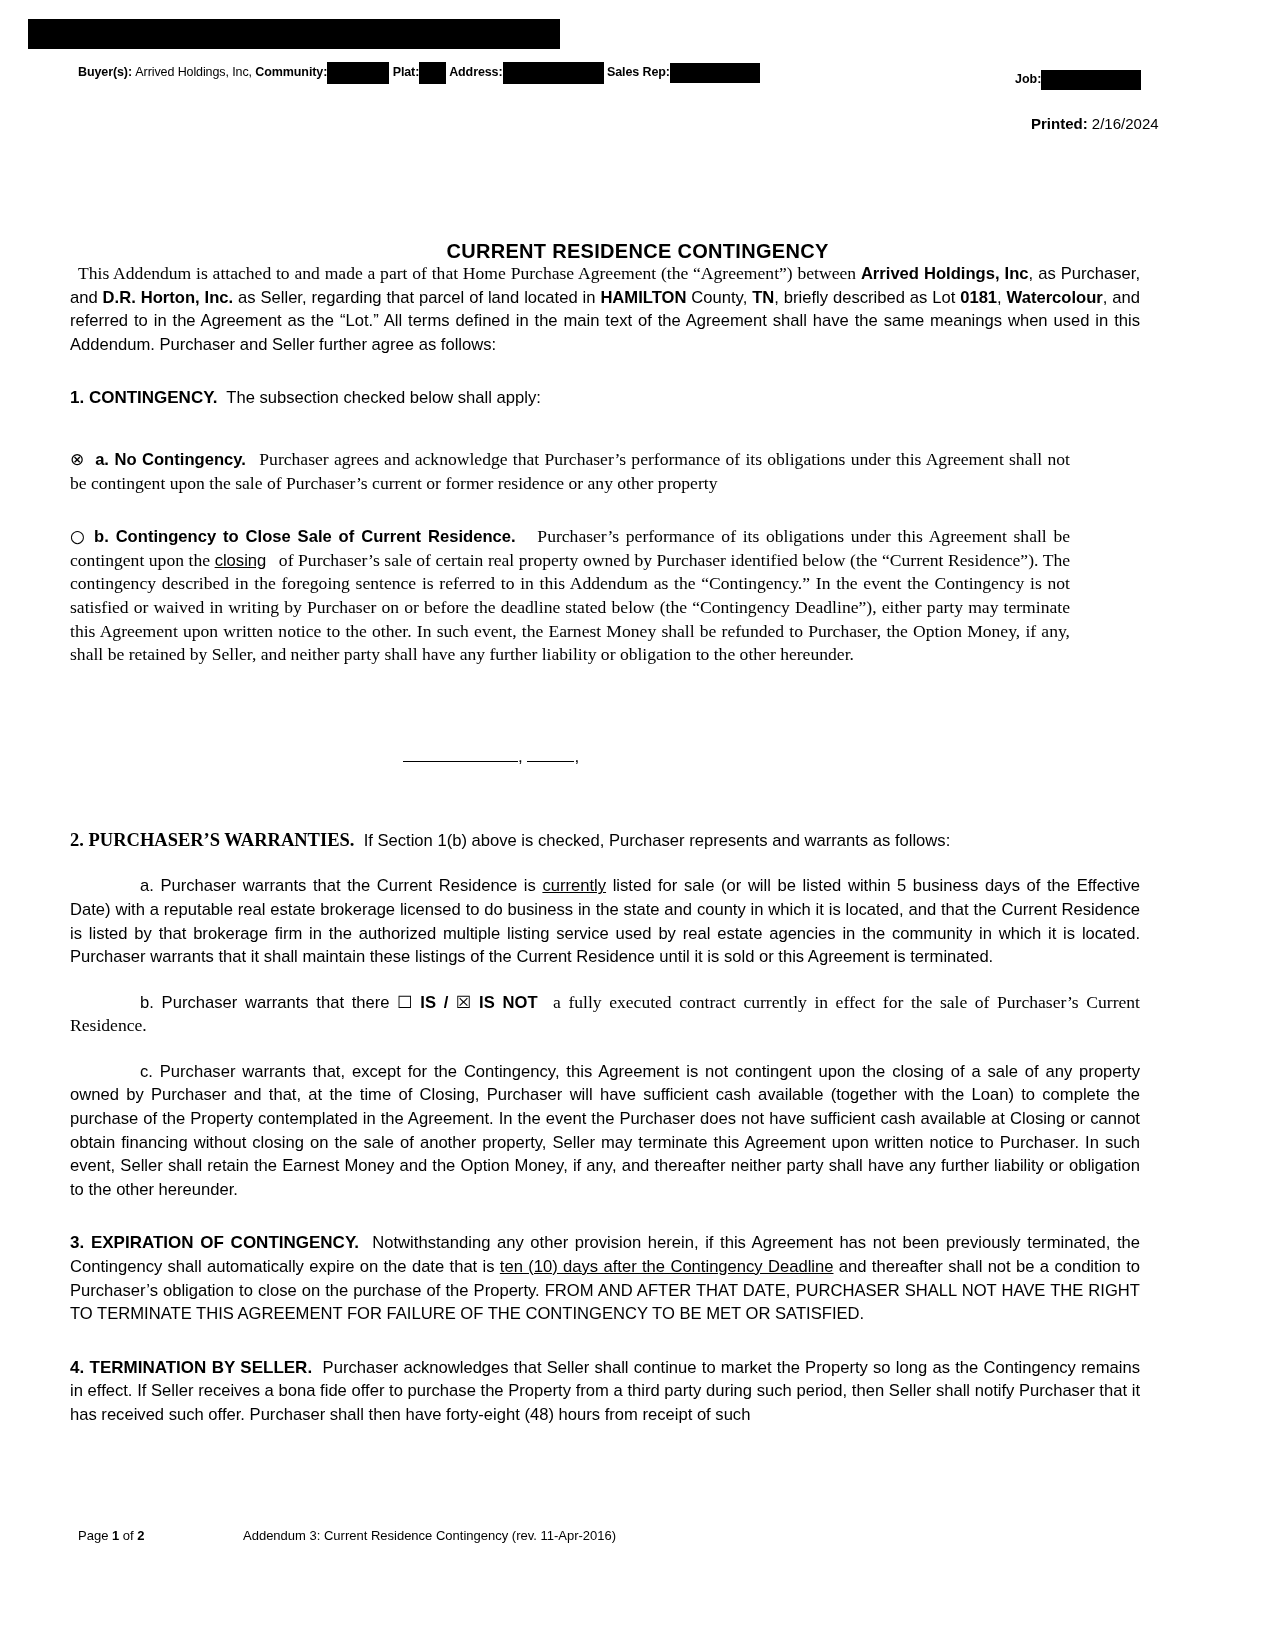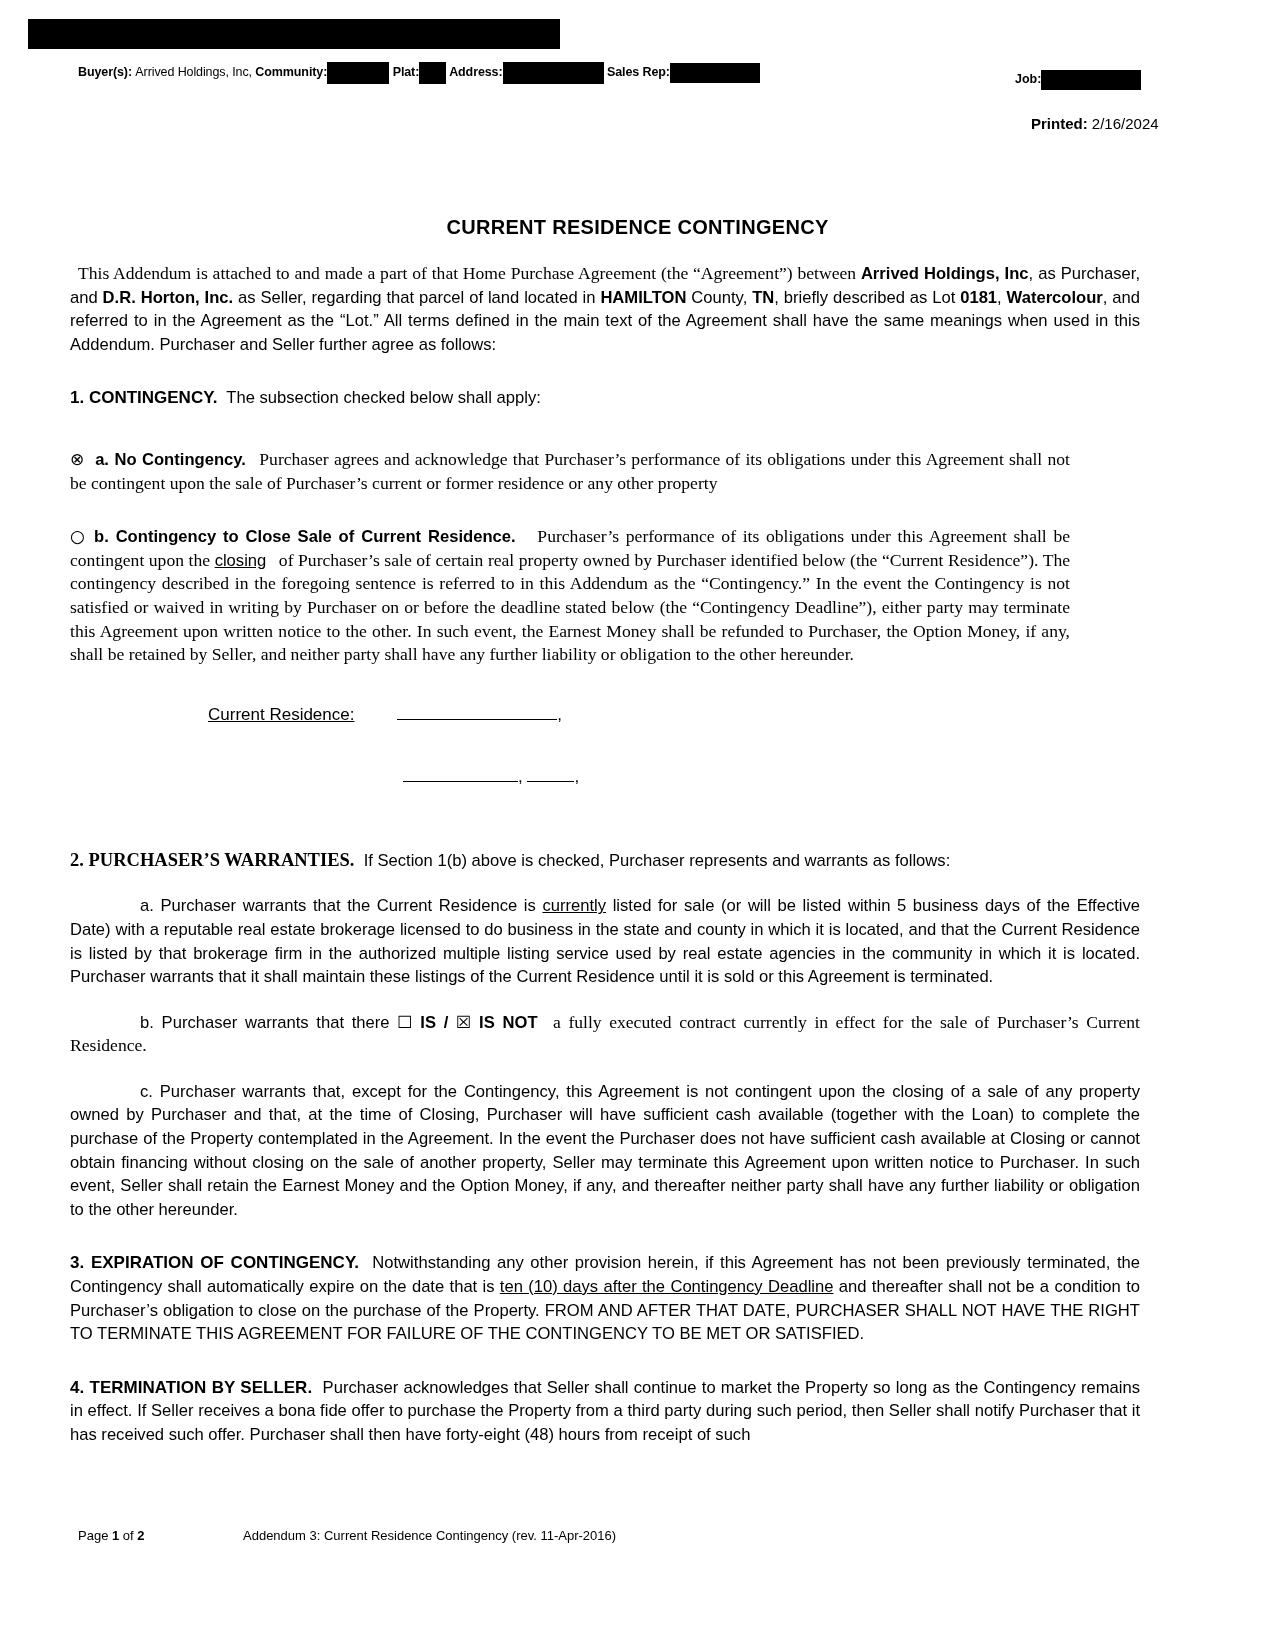--- a/index.html
+++ b/index.html
@@ -77,21 +77,21 @@
     left: 0;
     width: 1275px;
     text-align: center;
     font-size: 20px;
     font-weight: bold;
     letter-spacing: 0.3px;
   }
   .doc-title .u { text-decoration: underline; }
   .doc-subtitle {
     position: absolute;
-    top: 216px;
+    top: 240px;
     left: 0;
     width: 1275px;
     text-align: center;
     font-size: 20px;
     font-weight: bold;
     letter-spacing: 0.3px;
   }
 
   
   .body-wrap {
@@ -201,24 +201,20 @@
     <div class="gap-lg"></div>
 
     <p class="para indent-opt"><span class="cbx">⊗</span>&nbsp;&nbsp;<span class="b">a. No Contingency.</span> <span class="serif">Purchaser agrees and acknowledge that Purchaser’s performance of its obligations under this Agreement shall not be contingent upon the sale of Purchaser’s current or former residence or any other property</span></p>
 
     <div class="gap-md"></div>
 
     <p class="para indent-opt"><span class="cbx">○</span>&nbsp;<span class="b">b. Contingency to Close Sale of Current Residence.</span>&nbsp; <span class="serif">Purchaser’s performance of its obligations under this Agreement shall be contingent upon the </span><span class="u">closing</span><span class="serif"> of Purchaser’s sale of certain real property owned by Purchaser identified below (the “Current Residence”). The contingency described in the foregoing sentence is referred to in this Addendum as the “Contingency.” In the event the Contingency is not satisfied or waived in writing by Purchaser on or before the deadline stated below (the “Contingency Deadline”), either party may terminate this Agreement upon written notice to the other. In such event, the Earnest Money shall be refunded to Purchaser, the Option Money, if any, shall be retained by Seller, and neither party shall have any further liability or obligation to the other hereunder.</span></p>
 
     <div class="gap-lg"></div>
 
-    <div class="blank-row">
-      <span class="blank-label">Current Residence:</span>
-      <span style="display:inline-block;width:38px;"></span><span class="ln ln-long"></span><span>,</span>
-    </div>
 
     <div style="height:42px;"></div>
 
     <div class="blank-row">
       <span style="display:inline-block;width:195px;"></span><span class="ln ln-mid"></span><span>,</span>&nbsp;<span class="ln ln-short"></span><span>,</span>
     </div>
 
     <div style="height:32px;"></div>
 
 

